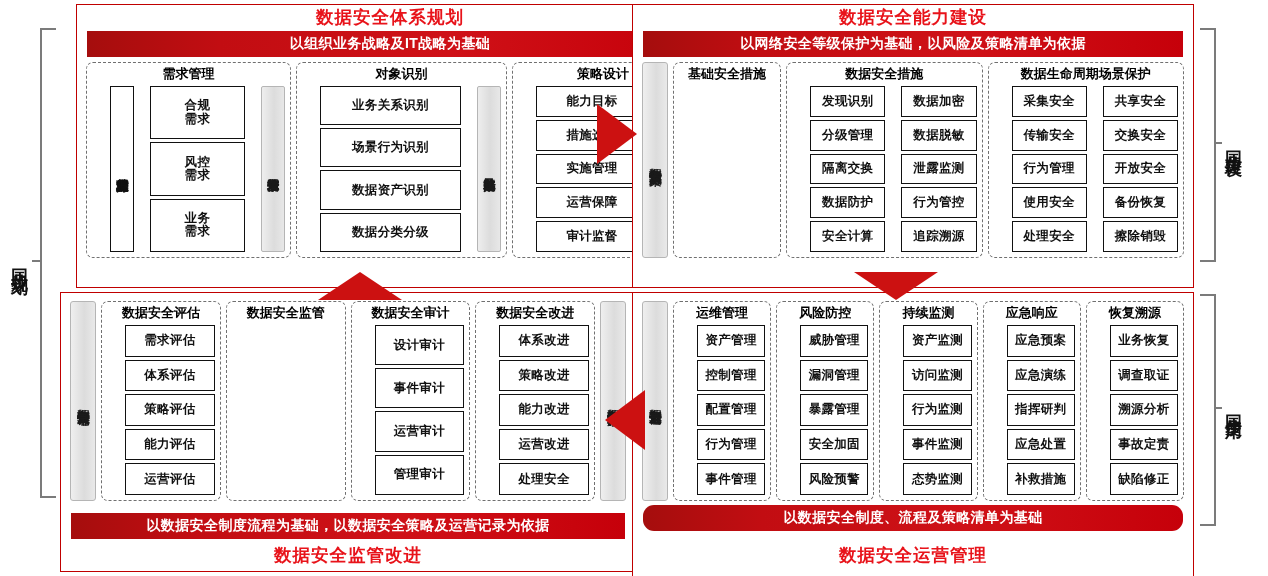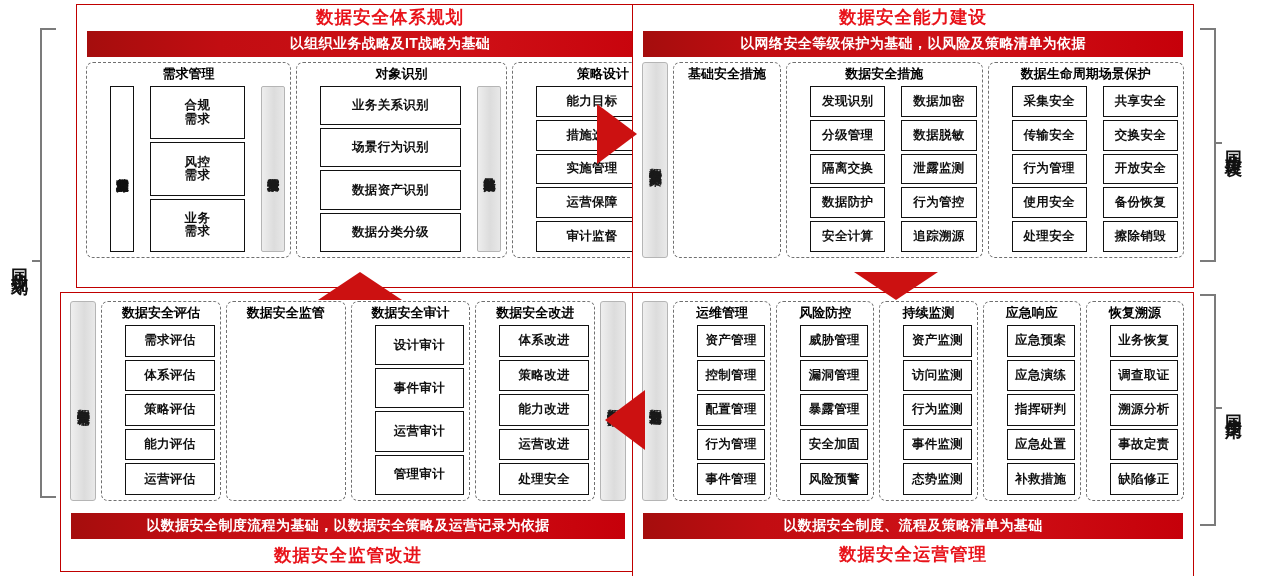--- a/index.html
+++ b/index.html
@@ -318,22 +318,22 @@
           <div class="cell">调查取证</div>
           <div class="cell">溯源分析</div>
           <div class="cell">事故定责</div>
           <div class="cell">缺陷修正</div>
         </div>
           </div>
       </div>
 
     </div>
 
-    <div class="banner" style="margin-top:12px;">以数据安全制度、流程及策略清单为基础</div>
-    <div class="qtitle" style="margin-top:4px;font-family:Liberation Mono, monospace;">数据安全运营管理</div>
+    <div class="banner" style="margin-top:4px;border-radius:11px;">以数据安全制度、流程及策略清单为基础</div>
+    <div class="qtitle" style="margin-top:12px;">数据安全运营管理</div>
   </div>
 
   <div class="arrow arrow-right"></div>
   <div class="arrow arrow-down"></div>
   <div class="arrow arrow-left"></div>
   <div class="arrow arrow-up"></div>
 
   <div class="brk brk-left"></div>
   <div class="nub" style="left:32px;top:260px;"></div>
   <div class="side-label lbl-left">同步规划</div>

